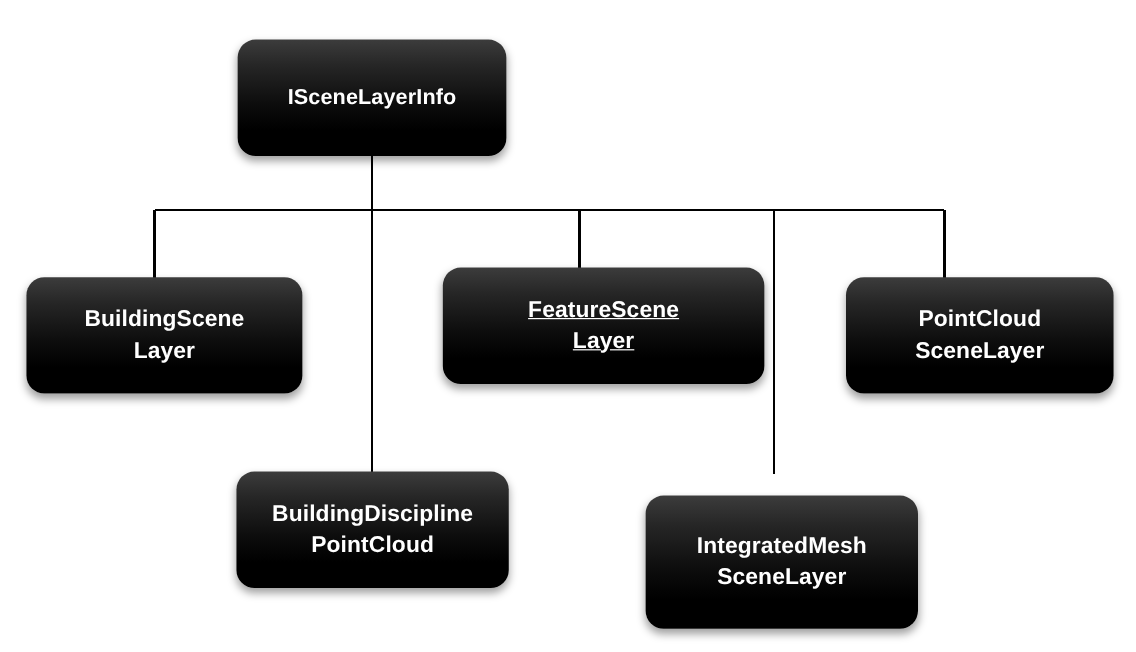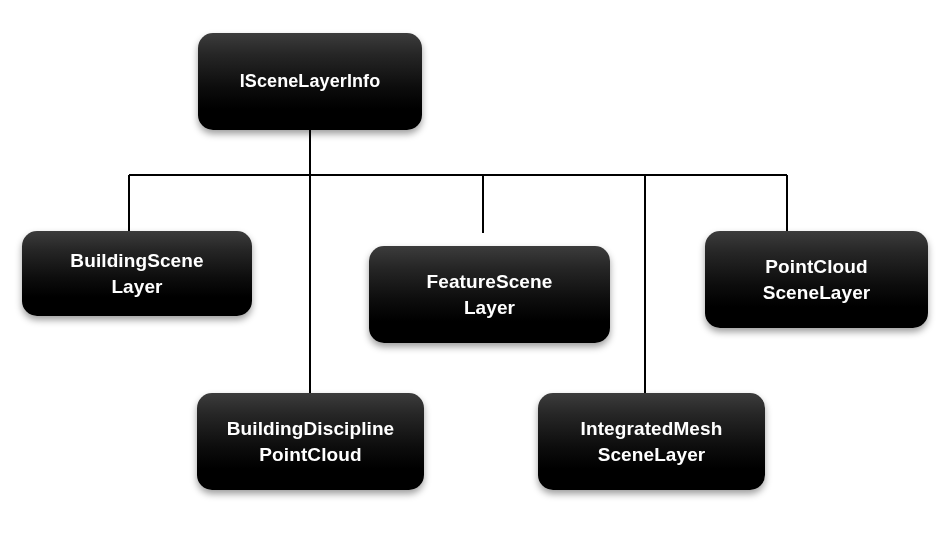--- a/index.html
+++ b/index.html
@@ -60,46 +60,47 @@
     top: 33px;
     width: 224px;
     height: 97px;
     font-size: 18px;
   }
   
   #node-building-scene-layer {
     left: 22px;
     top: 231px;
     width: 230px;
-    height: 85px;
+    height: 97px;
   }
   #node-feature-scene-layer {
     left: 369px;
-    top: 246px;
-    width: 241px;
+    top: 223px;
+    width: 268px;
     height: 97px;
+    text-decoration: underline;
   }
   #node-point-cloud-scene-layer {
     left: 705px;
     top: 231px;
     width: 223px;
     height: 97px;
   }
   
   #node-building-discipline-scene-layer {
     left: 197px;
     top: 393px;
     width: 227px;
     height: 97px;
   }
   #node-integrated-mesh-scene-layer {
     left: 538px;
-    top: 393px;
+    top: 413px;
     width: 227px;
-    height: 97px;
+    height: 111px;
     justify-content: center;
   }
 </style>
 </head>
 <body>
 
 <div id="diagram-canvas">
 
   <svg id="connector-layer" viewBox="0 0 947 543" width="947" height="543" xmlns="http://www.w3.org/2000/svg">
     <g stroke="#000000" stroke-width="2.2" fill="none" shape-rendering="crispEdges">

